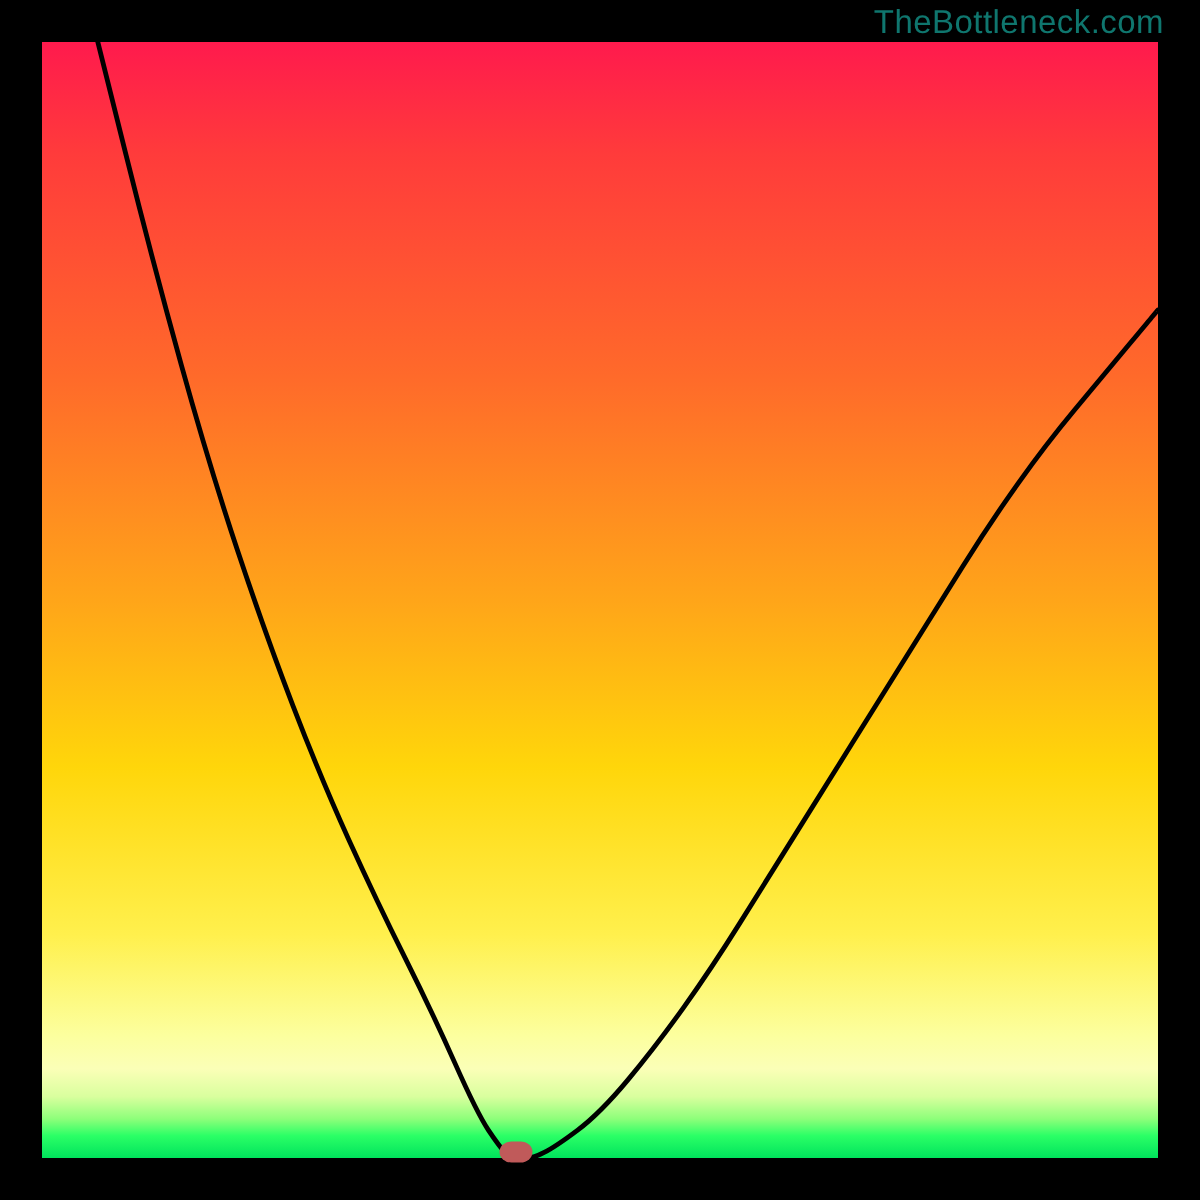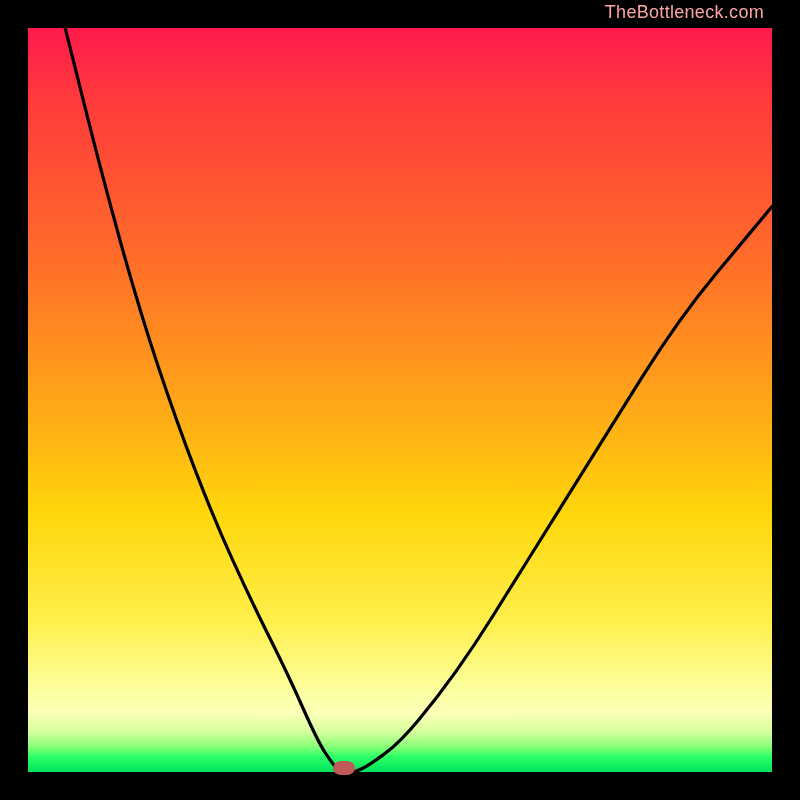--- a/index.html
+++ b/index.html
@@ -36,23 +36,23 @@
       #fbffb7 92%,
       #d9ff9e 94.5%,
       #8dff7a 96.5%,
       #2bff66 98%,
       #00e35c 100%
     );
   }
   .watermark {
     position: absolute;
     top: 2px;
-    right: 36px;
-    color: #fca5a5;
-    font-size: 18px;
+    right: 24px;
+    color: #0f766e;
+    font-size: 22px;
     font-weight: 400;
     letter-spacing: 0.3px;
   }
   svg.curve {
     position: absolute;
     left: 0;
     top: 0;
     width: 744px;
     height: 744px;
   }

